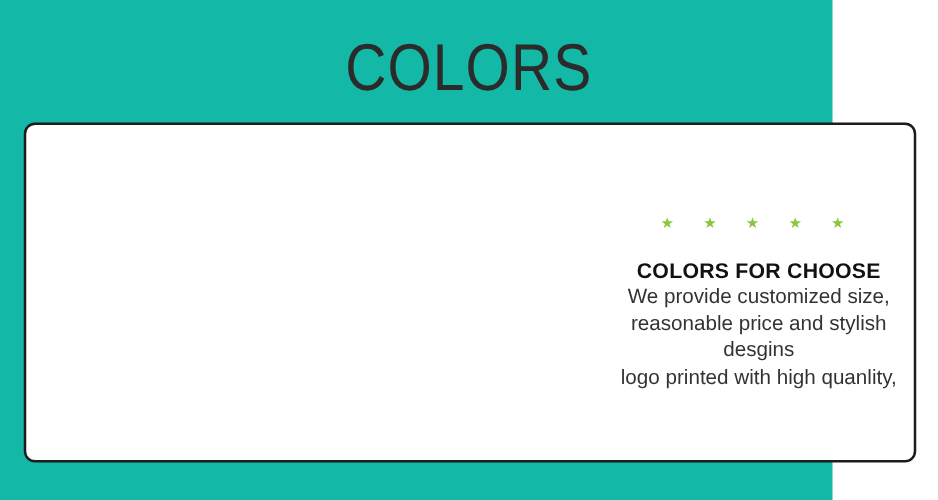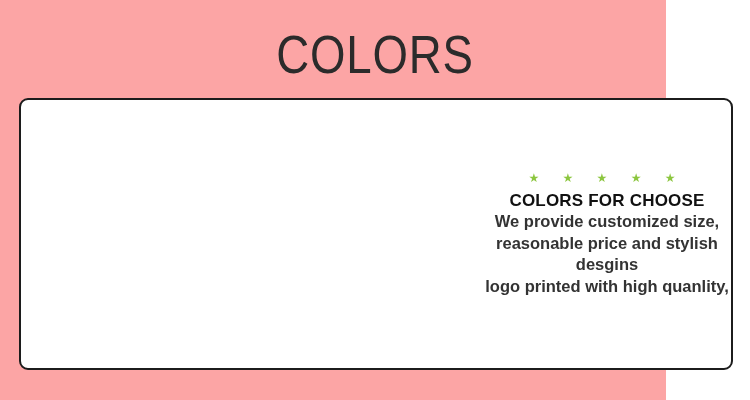--- a/index.html
+++ b/index.html
@@ -1,29 +1,29 @@
 <!DOCTYPE html>
 <html><head>
 <meta charset="utf-8">
 <title>COLORS</title>
 <style>
   html,body{margin:0;padding:0;}
   body{width:750px;height:400px;background:#fff;font-family:"Liberation Sans",sans-serif;overflow:hidden;}
-  .page{position:relative;width:666px;height:400px;background:#fca5a5;}
+  .page{position:relative;width:666px;height:400px;background:#14b8a6;}
   .title{position:absolute;left:0;top:28px;width:750px;text-align:center;font-size:53px;line-height:53px;
     letter-spacing:1px;color:#2b2b2b;font-family:"Liberation Sans Narrow","Liberation Sans",sans-serif;
     font-weight:400;transform:scaleX(0.86);}
   .frame{position:absolute;left:19px;top:98px;width:714px;height:272px;border:2px solid #1c1c1c;border-radius:9px;
     background:#fff;overflow:hidden;box-sizing:border-box;}
   .plates{position:absolute;left:-56px;top:34px;width:280px;height:230px;}
   .fan{position:absolute;left:208px;top:10px;width:250px;height:252px;}
   .copy{position:absolute;left:460px;top:70px;width:252px;text-align:center;}
   .stars{font-size:12px;color:#8cc63f;letter-spacing:10px;height:16px;line-height:16px;}
-  .headline{font-size:17px;font-weight:bold;color:#111;margin-top:5px;letter-spacing:0.2px;}
-  .body-line{font-size:16.5px;color:#333;line-height:21.5px;font-weight:bold;}
+  .headline{font-size:17px;font-weight:bold;color:#111;margin-top:21px;letter-spacing:0.2px;}
+  .body-line{font-size:16.5px;color:#333;line-height:21.5px;}
 </style>
 </head>
 <body>
 
 <div class="page">
   <div class="title">COLORS</div>
   <div class="frame">
     <div class="plates">
       <svg id="plates-svg" width="280" height="230" viewBox="0 0 280 230"></svg>
     </div>

